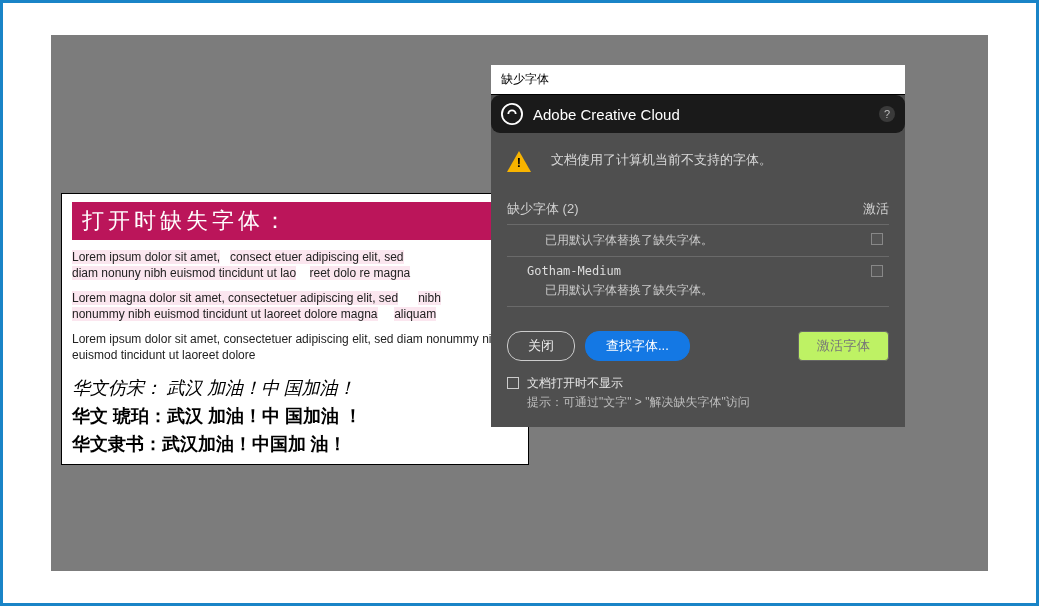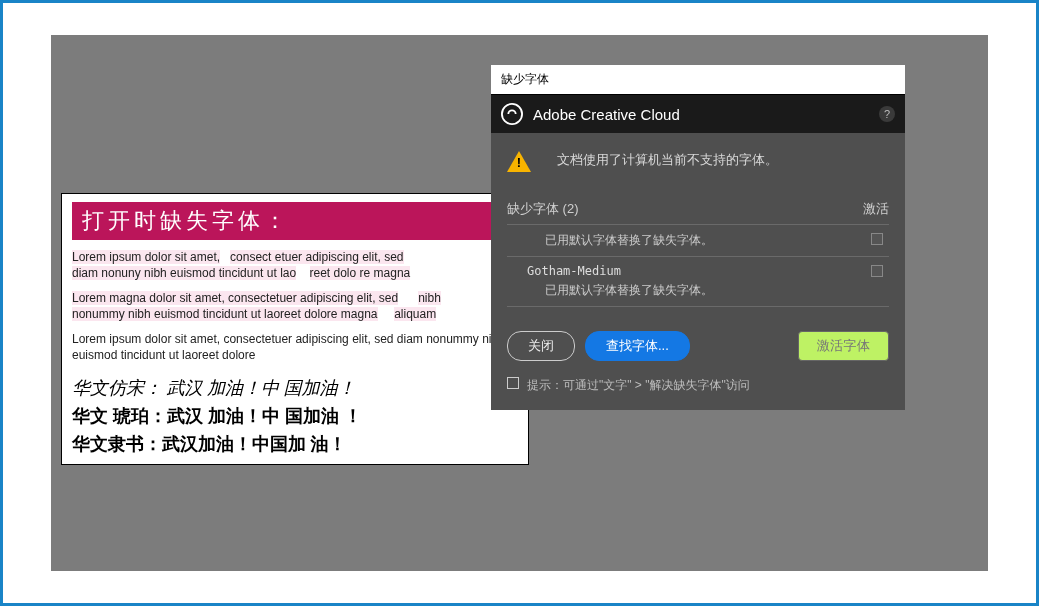--- a/index.html
+++ b/index.html
@@ -71,40 +71,41 @@
     font-size: 12px;
     padding: 6px 10px;
     border-bottom: 1px solid #000;
   }
   .dlg-header {
     background: #1a1a1a;
     display: flex;
     align-items: center;
     padding: 8px 10px;
     gap: 10px;
+    border-radius: 9px;
   }
   .cc-logo {
     width: 22px; height: 22px;
     display: inline-flex; align-items: center; justify-content: center;
   }
   .dlg-header-title {
     color: #fff;
     font-size: 15px;
   }
   .dlg-help {
     margin-left: auto;
     width: 16px; height: 16px;
     border-radius: 50%;
     background: #3a3a3a;
     color: #bbb;
     font-size: 11px;
     display: inline-flex; align-items: center; justify-content: center;
   }
   .dlg-body { padding: 16px 16px 8px 16px; }
-  .warn-row { display: flex; gap: 26px; align-items: flex-start; }
+  .warn-row { display: flex; gap: 20px; align-items: flex-start; }
   .warn-icon {
     width: 0; height: 0;
     border-left: 12px solid transparent;
     border-right: 12px solid transparent;
     border-bottom: 21px solid #f8b400;
     position: relative;
     margin-top: 2px;
   }
   .warn-icon::after {
     content: "!";
@@ -254,19 +255,20 @@
 
     <div class="dlg-footer">
       <div class="btn-row">
         <button class="btn">关闭</button>
         <button class="btn btn-primary">查找字体...</button>
         <button class="btn-disabled">激活字体</button>
       </div>
       <div class="chk-row">
         <div class="chk"></div>
         <div>
+          <div>文档打开时不显示</div>
           <div class="hint">提示：可通过"文字" &gt; "解决缺失字体"访问</div>
         </div>
       </div>
     </div>
   </div>
 
 </div>
 
 </body></html>

